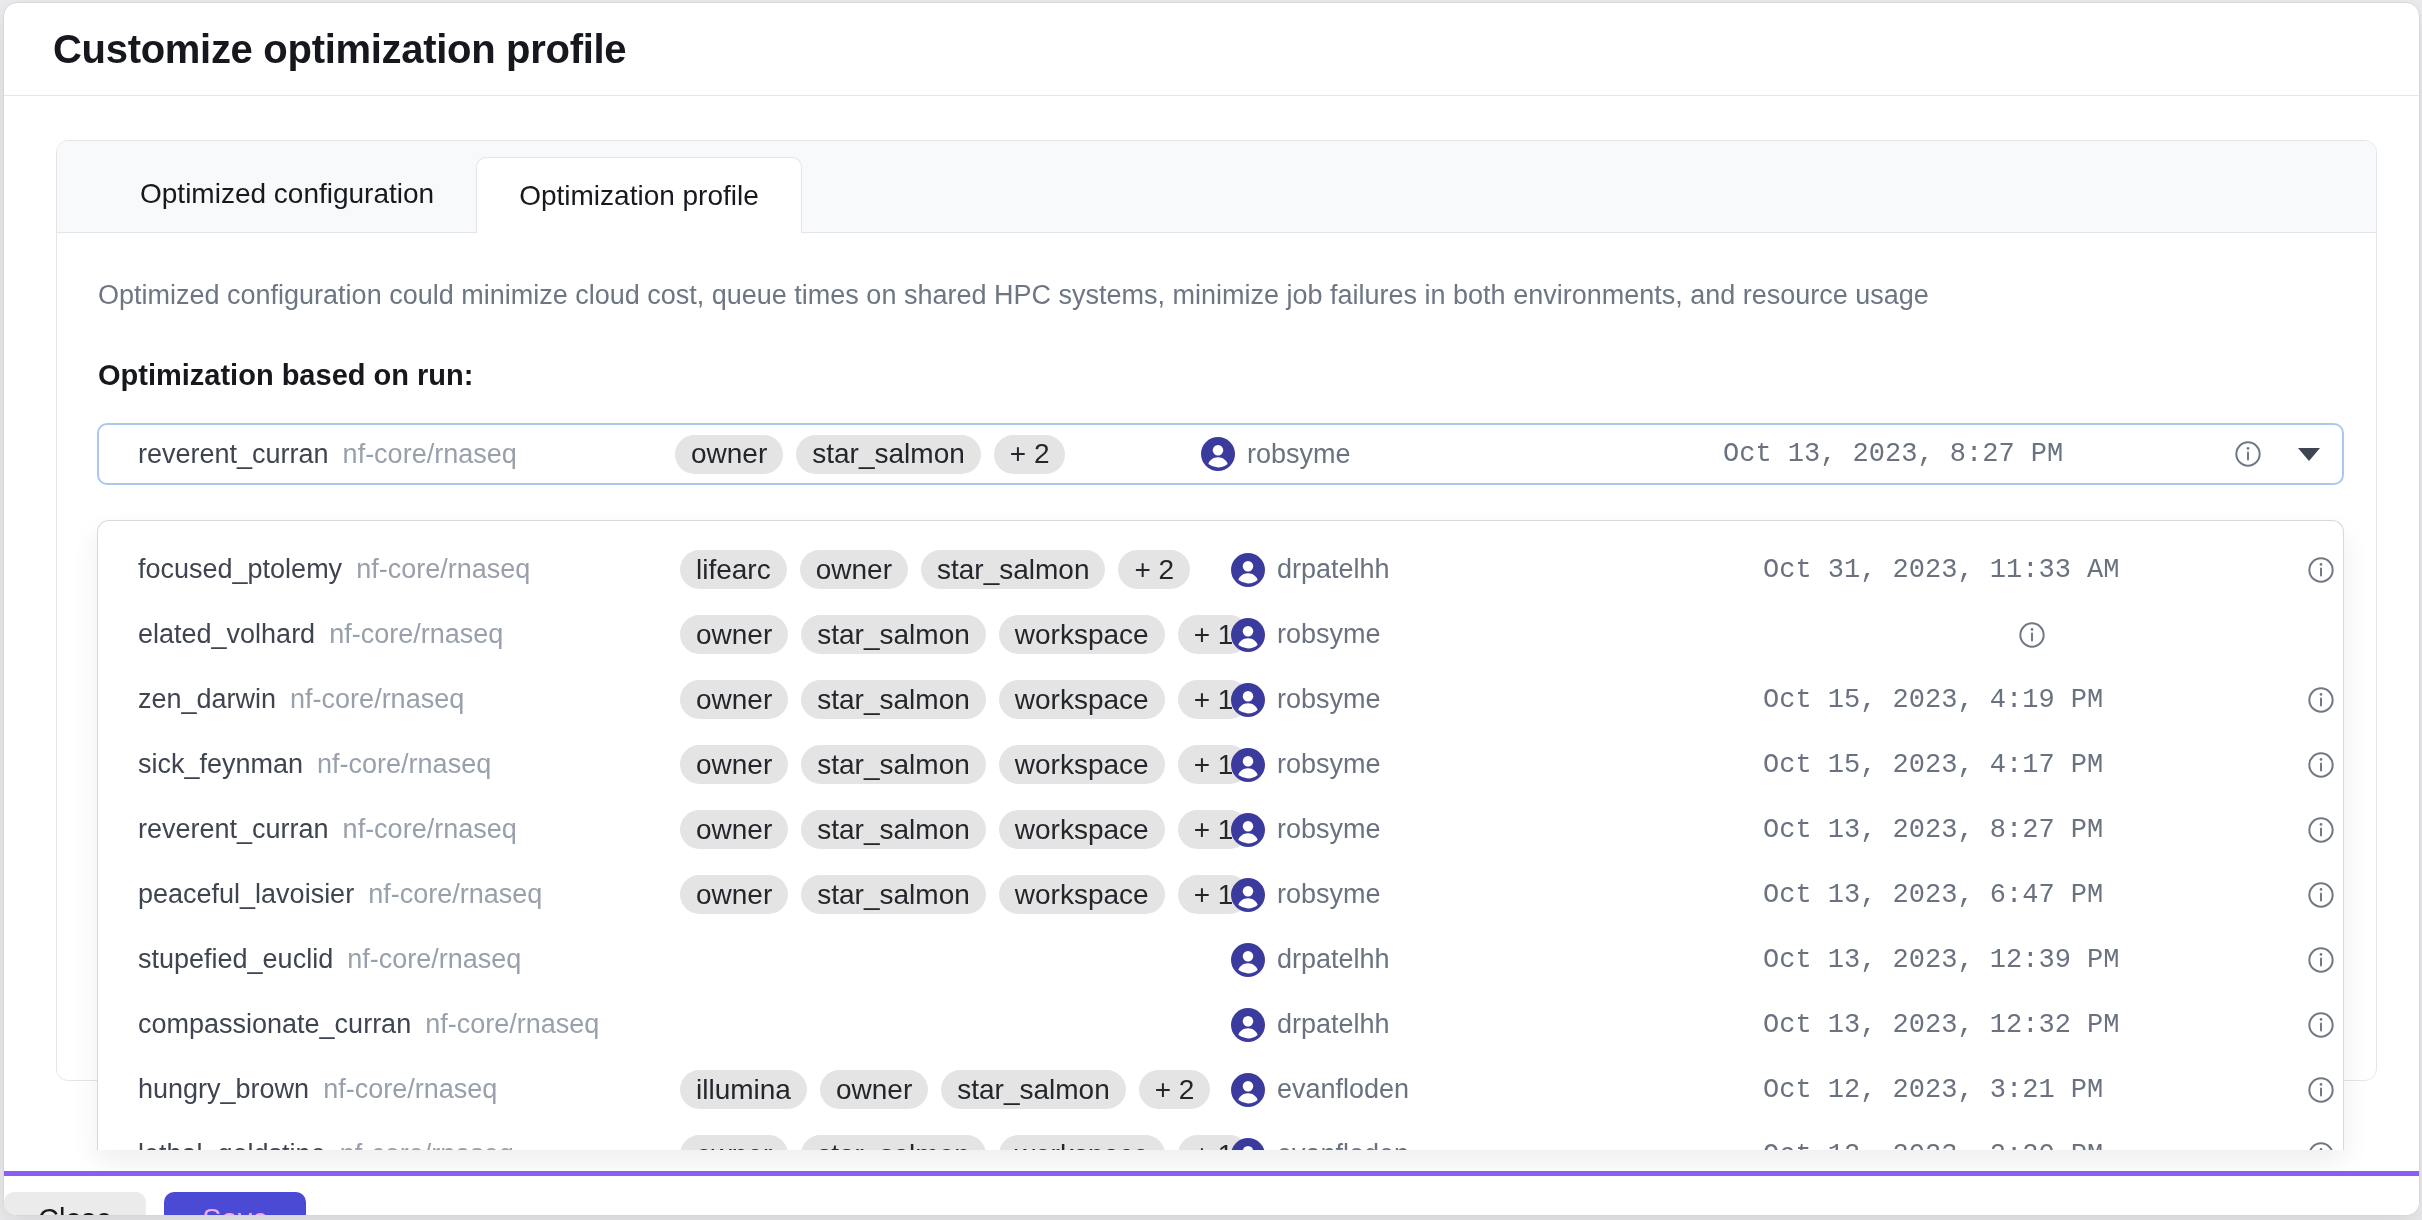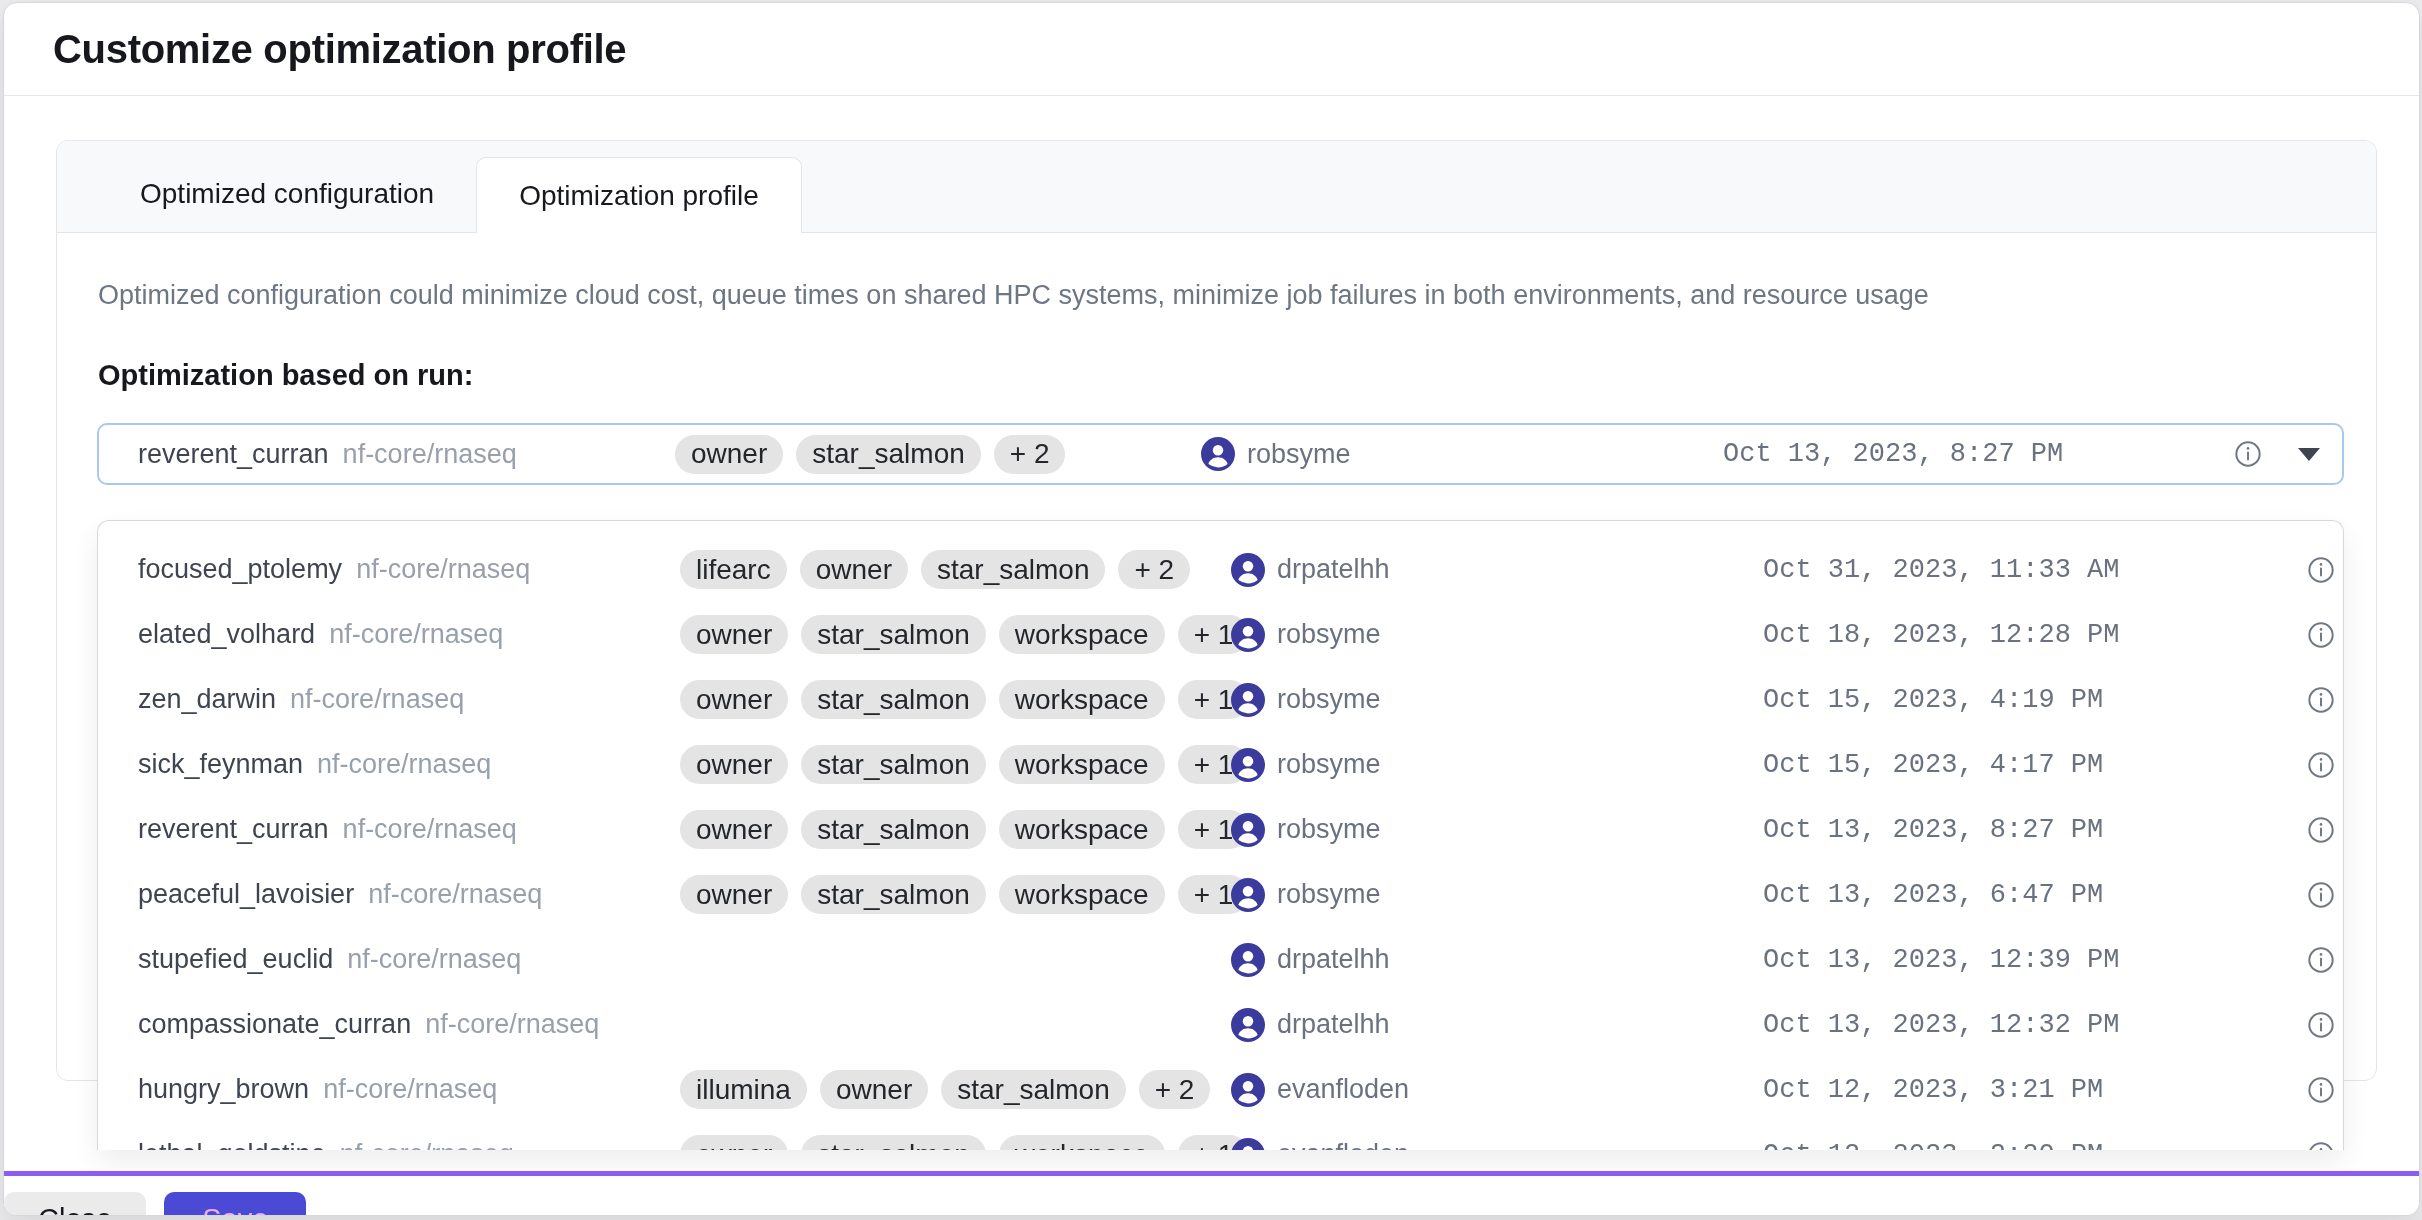--- a/index.html
+++ b/index.html
@@ -199,21 +199,20 @@
     <div class="user-cell">
       <span class="avatar" style="color: rgb(59, 59, 158);">
         <svg viewBox="0 0 24 24" width="34" height="34">
               <circle cx="12" cy="12" r="12" fill="currentColor"></circle>
               <circle cx="12" cy="9.3" r="3.7" fill="#fff"></circle>
               <path d="M12 14.3c-3.3 0-6 2-6.8 4.8A11.95 11.95 0 0 0 12 21.5c2.6 0 5-.9 6.8-2.4-.8-2.8-3.5-4.8-6.8-4.8z" fill="#fff"></path>
             </svg>
       </span>
       <span class="user-name">robsyme</span>
     </div>
-    <div class="date-cell">Oct 18, 2023, 12:28 PM</div>
     <div class="info-cell">
       <span class="info-icon">
         <svg viewBox="0 0 24 24" width="28" height="28" fill="none" stroke="currentColor" stroke-width="1.7">
               <circle cx="12" cy="12" r="10"></circle>
               <line x1="12" y1="10.8" x2="12" y2="16.8" stroke-linecap="round"></line>
               <circle cx="12" cy="7.2" r="1.15" fill="currentColor" stroke="none"></circle>
             </svg>
       </span>
     </div>
   </div>

